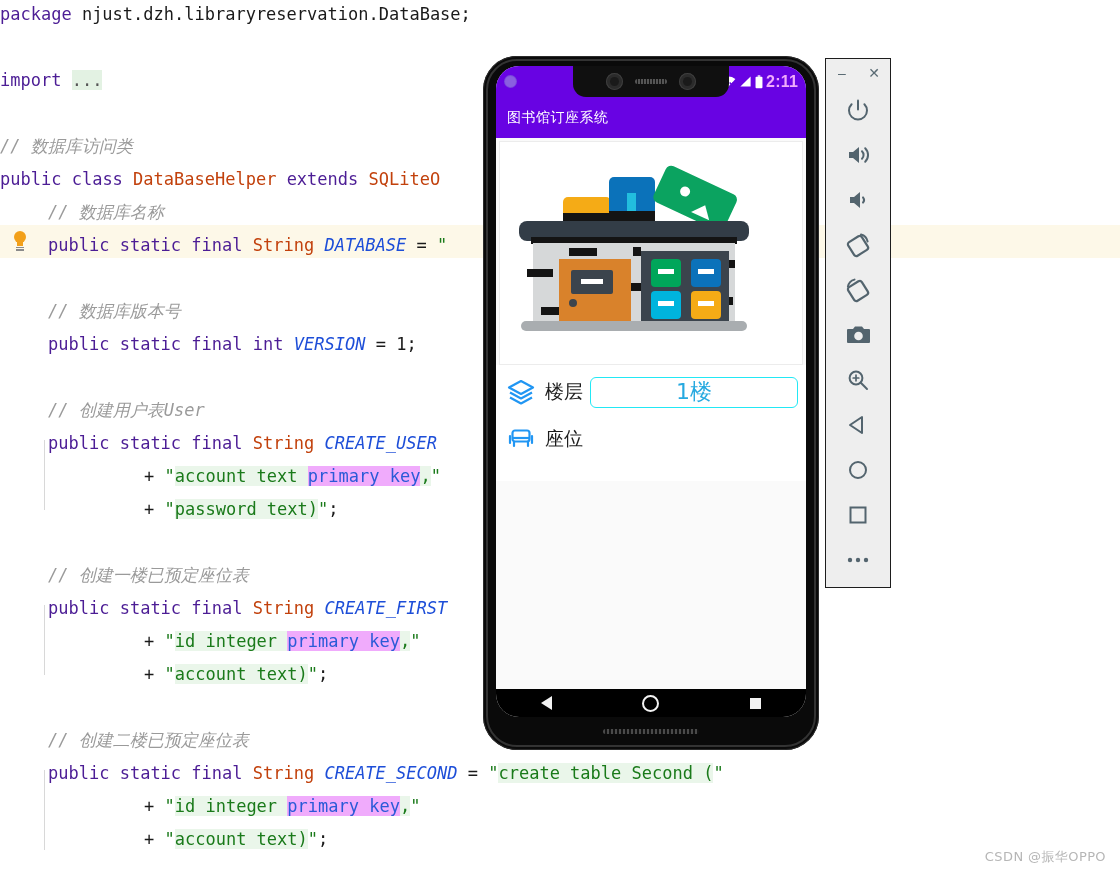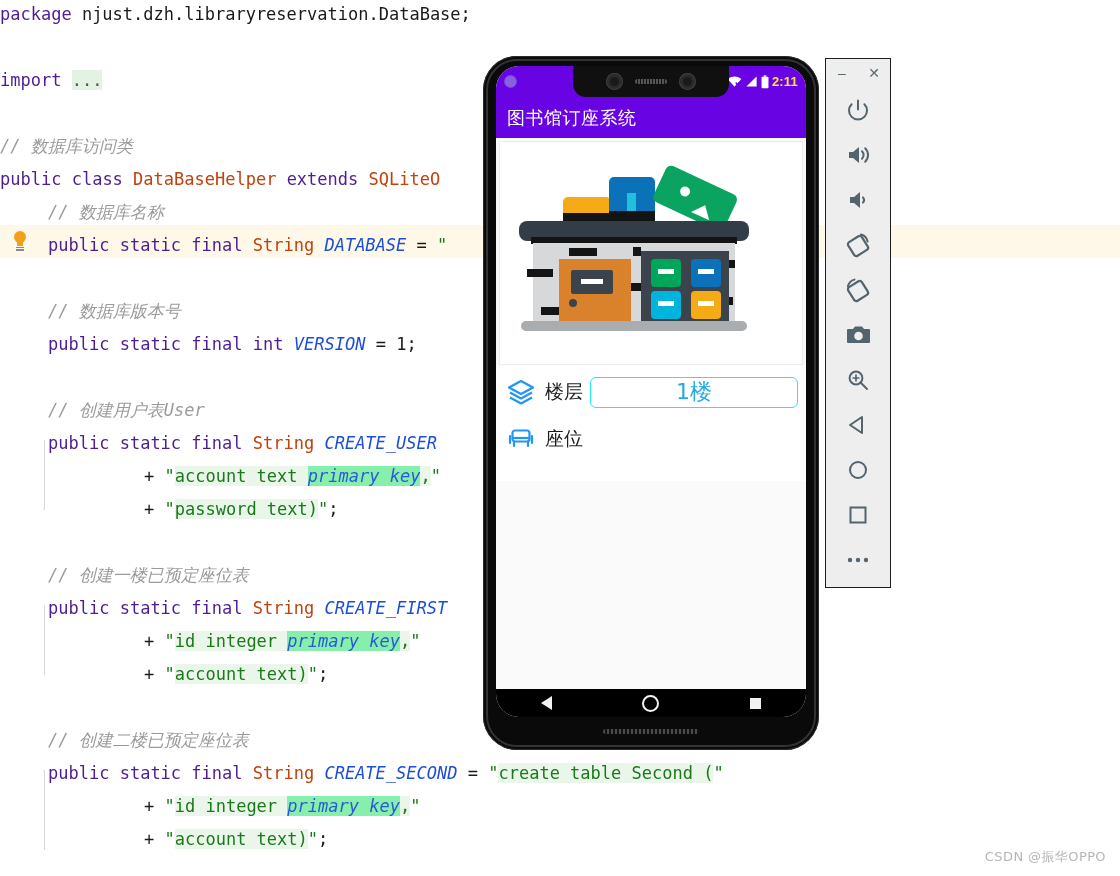--- a/index.html
+++ b/index.html
@@ -40,21 +40,21 @@
     display: block;
     padding-left: 0px;
   }
   .kw      { color: #4c1d95; }
   .type    { color: #c2410c; }
   .fieldname { color: #1d4ed8; font-style: italic; }
   .num     { color: #1a1a1a; }
   .plain   { color: #1a1a1a; }
   .cmt     { color: #9a9a9a; font-style: italic; }
   .str     { color: #1a7a1a; background: #eaf6ea; }
-  .strkw   { color: #2a5ad7; background: #86efac; font-style: italic; }
+  .strkw   { color: #2a5ad7; background: #f0abfc; }
   .strq    { color: #1a7a1a; }
   .dots    { background: #e3f2e3; color: #555; }
 
   
   .indent-guide {
     position: absolute;
     width: 1px;
     background: #d8d8d8;
   }
 
@@ -176,39 +176,39 @@
   }
   .status-right {
     margin-left: auto;
     margin-right: 8px;
     display: flex;
     align-items: center;
     gap: 3px;
   }
   .status-time {
     font-family: "Liberation Sans", sans-serif;
-    font-size: 13px;
+    font-size: 16px;
     font-weight: bold;
-    color: #fde047;
+    color: #f0abfc;
     letter-spacing: 0.2px;
   }
   
   .app-bar {
     position: absolute;
     left: 0; top: 31px;
     width: 310px; height: 41px;
     background: #6803e3;
     z-index: 4;
     display: flex;
     align-items: center;
   }
   .app-bar-title {
     color: #ffffff;
     font-family: Liberation Sans, sans-serif;
-    font-size: 18px;
+    font-size: 14px;
     margin-left: 11px;
     letter-spacing: 0.5px;
   }
   
   .app-body {
     position: absolute;
     left: 0; top: 72px;
     width: 310px; height: 551px;
     background: #fafafa;
     z-index: 3;

